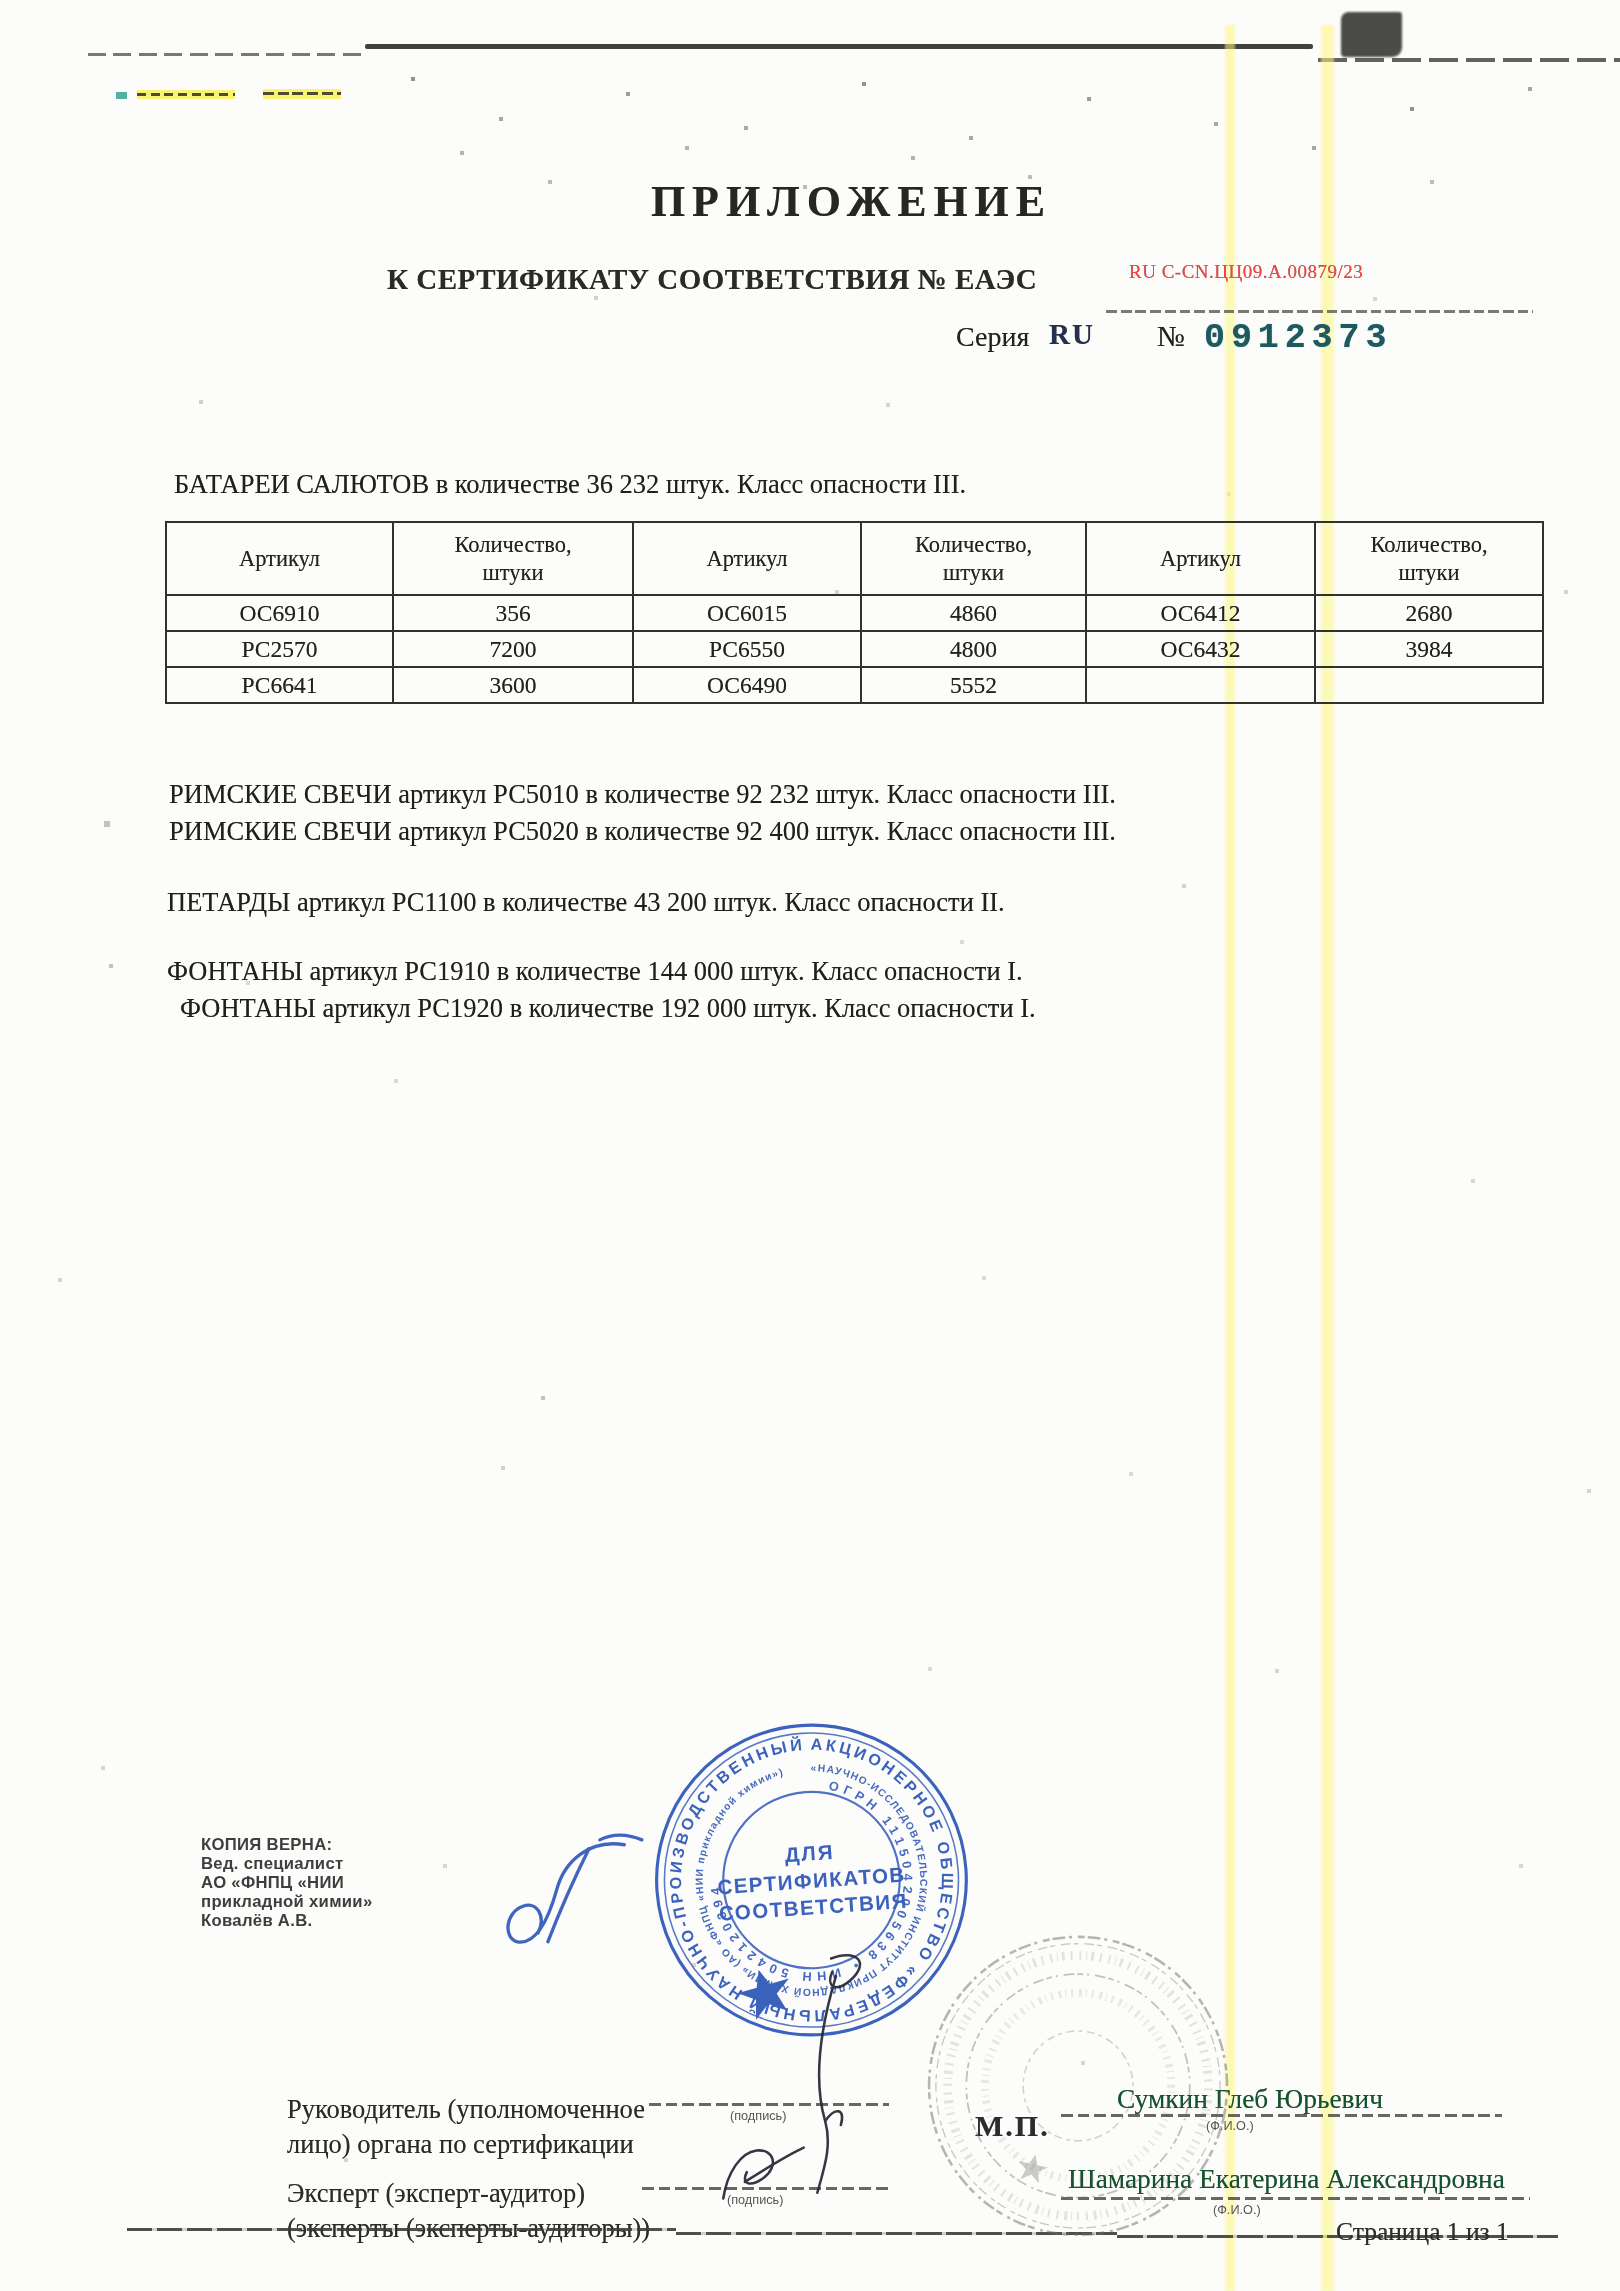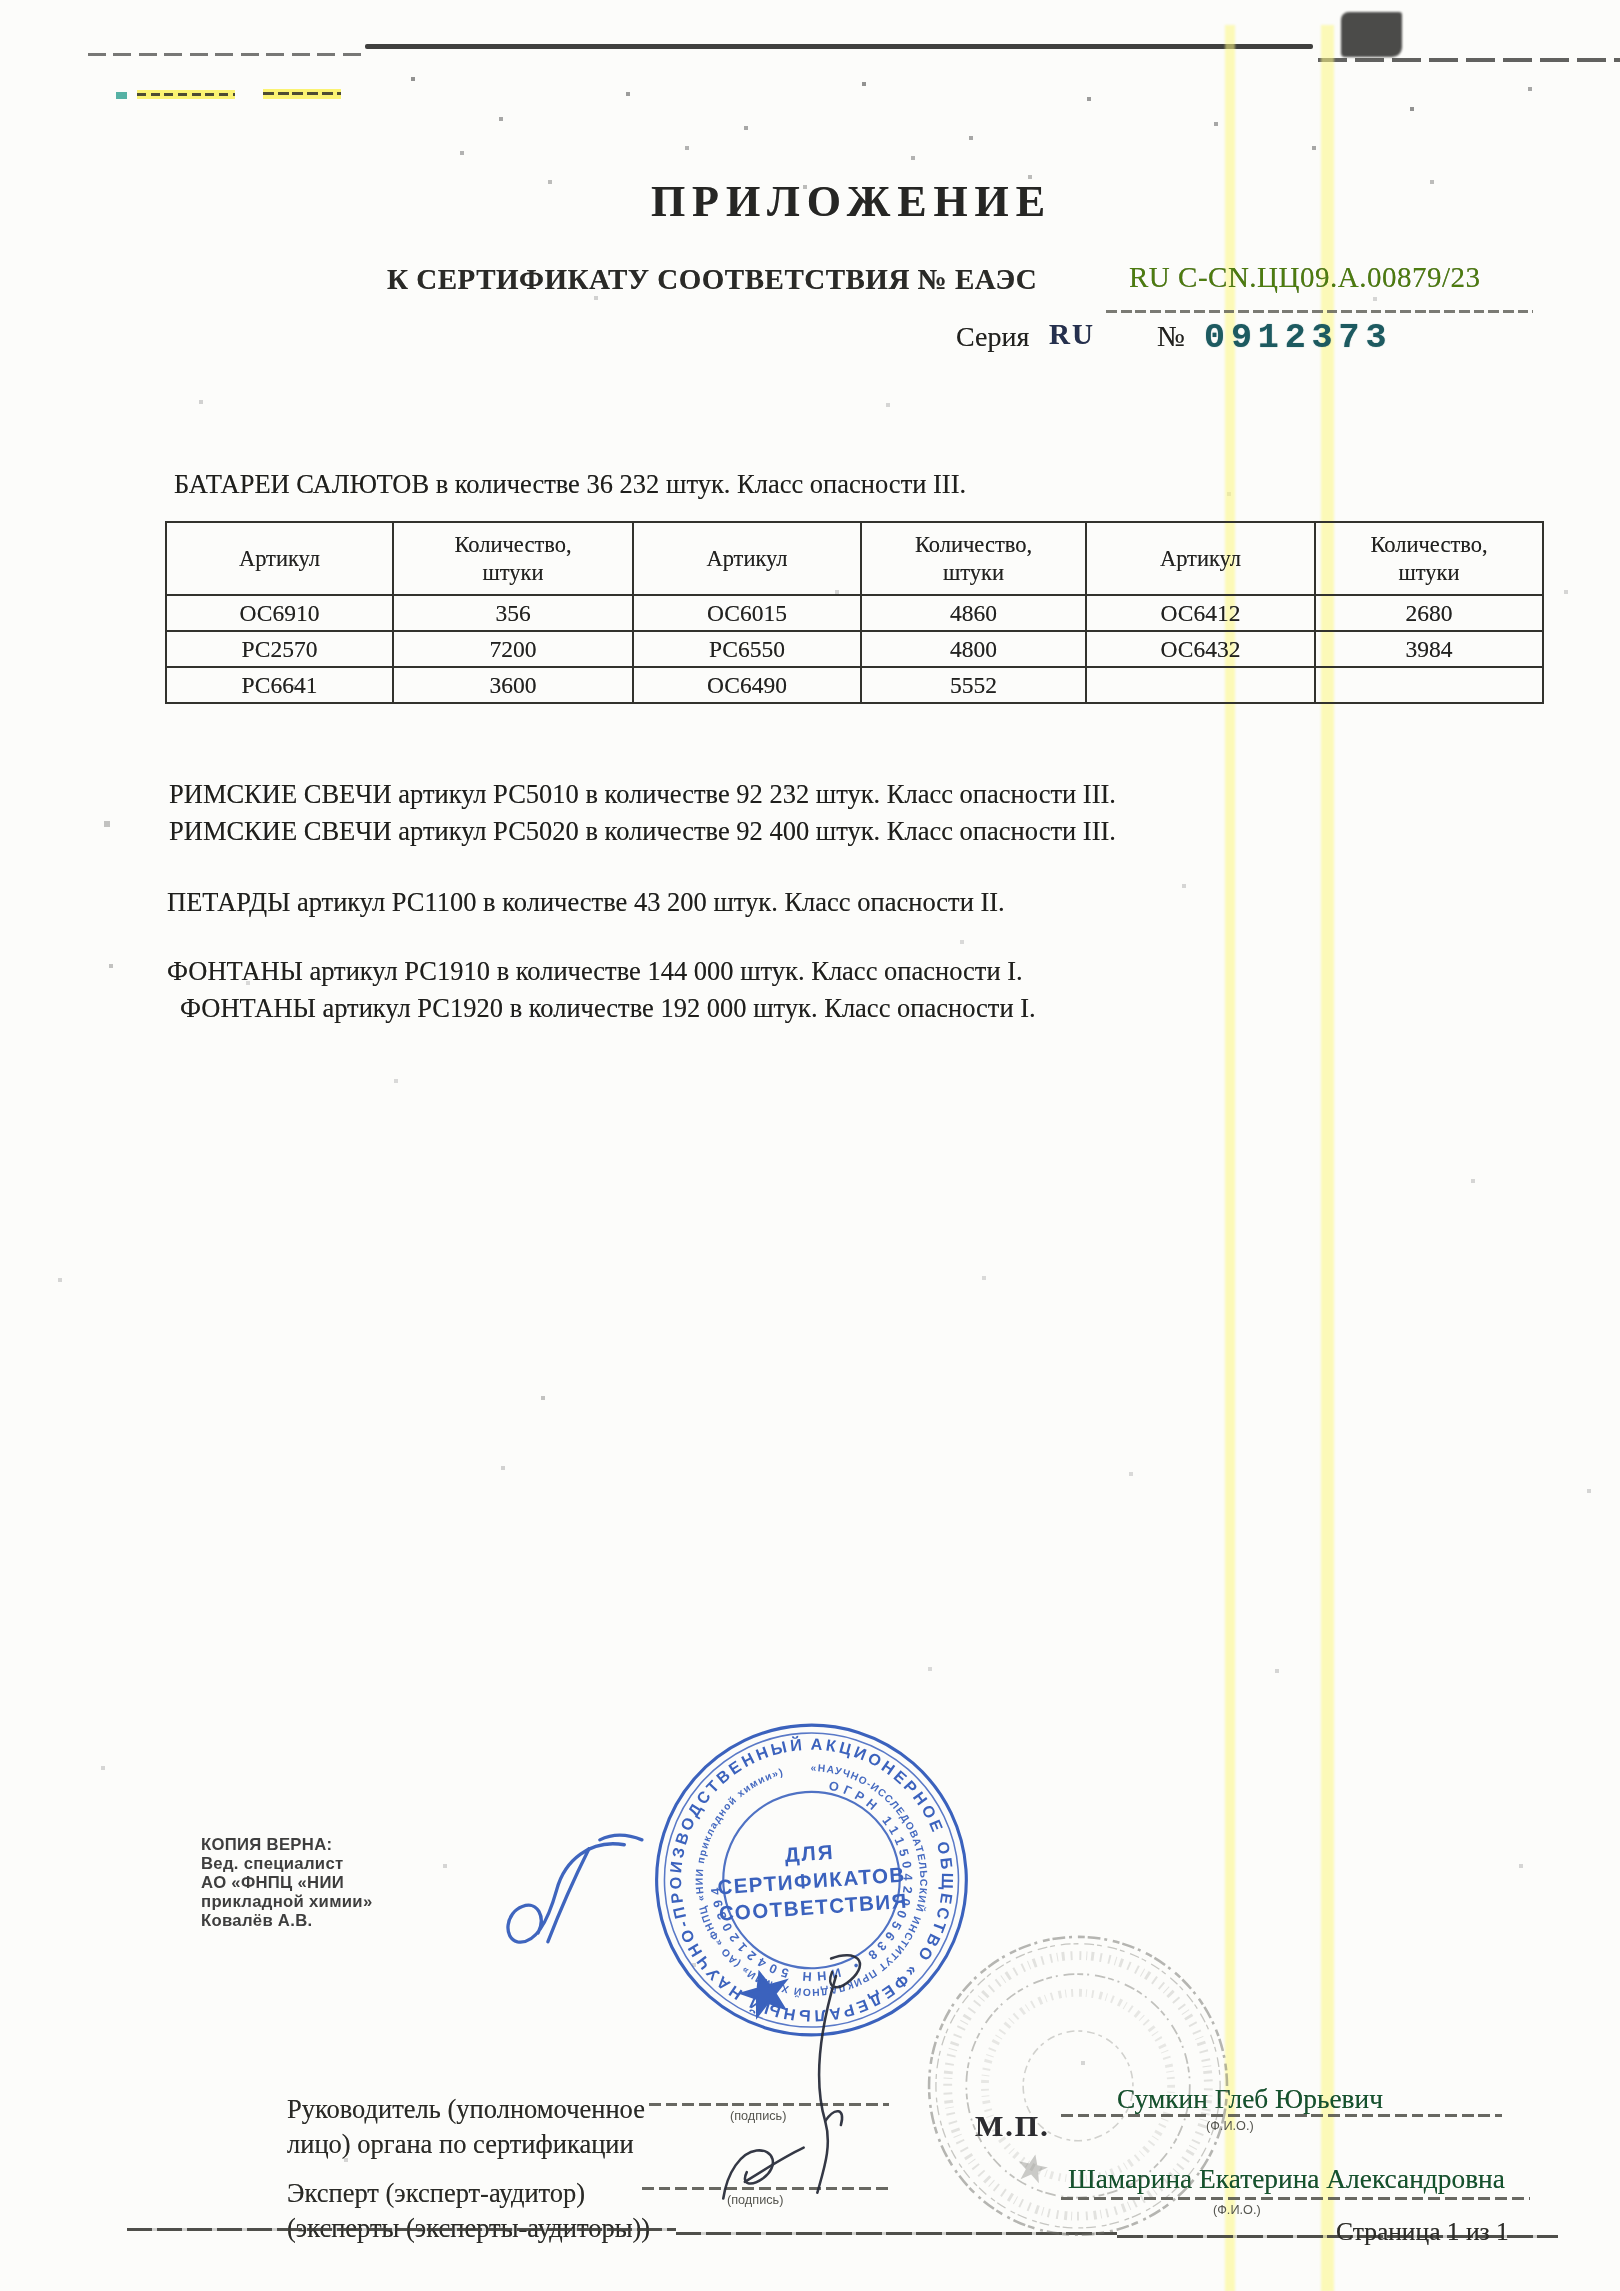--- a/index.html
+++ b/index.html
@@ -7,21 +7,21 @@
     width:1620px;height:2292px;position:relative;overflow:hidden;
     background:#fcfcfa;
     font-family:"Liberation Serif","DejaVu Serif",serif;
     color:#22221f;
   }
   .abs{position:absolute;}
   .ink{text-shadow:0 0 0.6px rgba(25,25,25,0.5);}
   
   .doc-title{left:651px;top:176px;font-size:44px;font-weight:bold;letter-spacing:6.9px;color:#262624;}
   .doc-subtitle{left:387px;top:263px;font-size:29px;font-weight:bold;letter-spacing:0.5px;color:#2a2a27;}
-  .cert-number{left:1129px;top:261px;font-size:29px;color:#4d7c0f;letter-spacing:0.5px;}
+  .cert-number{left:1129px;top:261px;font-size:19px;color:#ef4444;letter-spacing:0.5px;}
   .cert-underline{left:1106px;top:310px;width:427px;height:2.9px;
     background:repeating-linear-gradient(90deg,#5a5a52 0 10.8px,rgba(90,90,82,0) 10.8px 14.7px);opacity:.8;}
   .series-label{left:956px;top:321px;font-size:28px;}
   .series-value{left:1049px;top:318px;font-size:29px;font-weight:bold;color:#25304e;letter-spacing:2px;}
   .number-label{left:1157px;top:320px;font-size:29px;}
   .blank-number{left:1204px;top:318px;font-family:"Liberation Mono","DejaVu Sans Mono",monospace;
     font-size:35px;font-weight:bold;letter-spacing:5.9px;color:#1d5a60;text-shadow:0 0 1px rgba(29,90,96,.6);}
   
   .par{font-size:26.5px;color:#1f1f1c;white-space:nowrap;}
   

